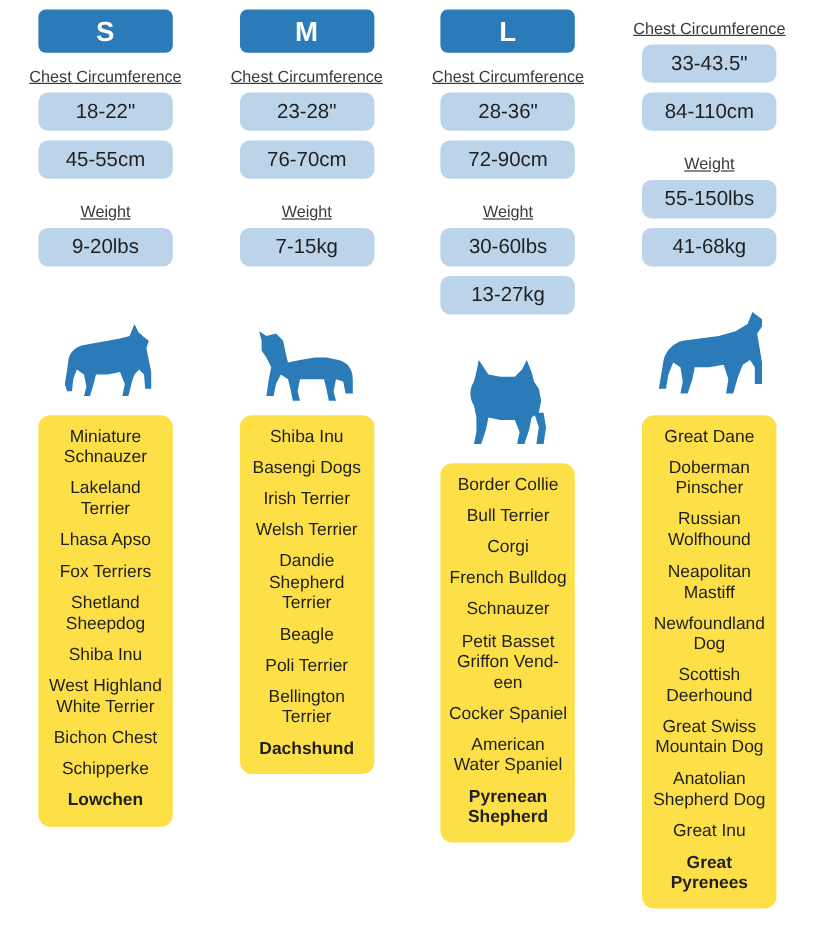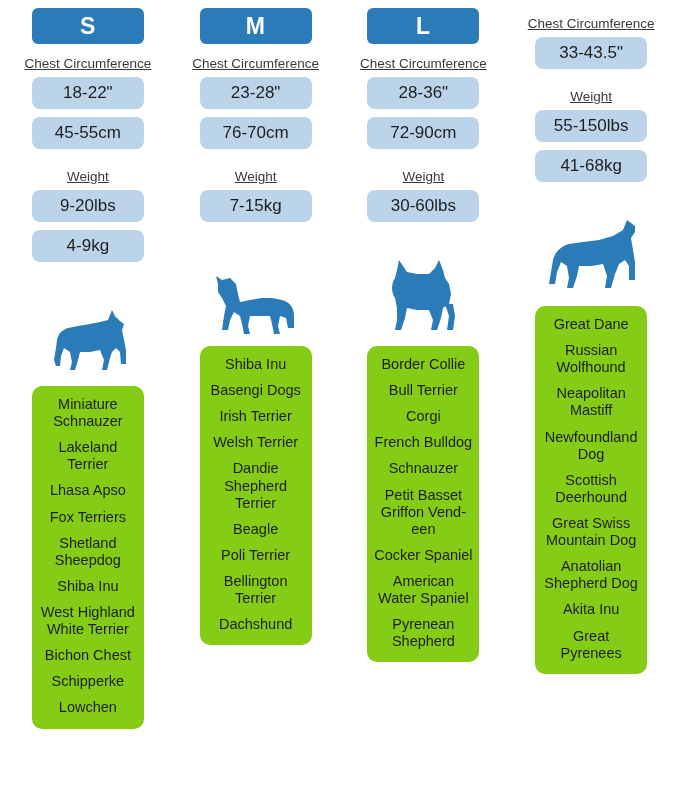--- a/index.html
+++ b/index.html
@@ -69,53 +69,53 @@
     align-items: flex-end;
     justify-content: center;
     margin-top: 14px;
     margin-bottom: 6px;
   }
   .silhouette svg {
     display: block;
   }
   .breeds {
     width: 112px;
-    background: #84cc16;
+    background: #fde047;
     border-radius: 10px;
     padding: 10px 6px 12px 6px;
     box-sizing: border-box;
     display: flex;
     flex-direction: column;
     align-items: center;
   }
   .breed {
     font-size: 14.5px;
     line-height: 1.18;
     color: #1f1f1f;
     text-align: center;
     margin-bottom: 9px;
     width: 100%;
   }
   .breed:last-child {
     margin-bottom: 0;
+    font-weight: bold;
   }
 </style>
 </head>
 <body>
 
 <div class="chart">
 
   <div class="col">
     <div class="size-header">S</div>
     <div class="field-label">Chest Circumference</div>
     <div class="pill">18-22"</div>
     <div class="pill">45-55cm</div>
     <div class="field-label">Weight</div>
     <div class="pill">9-20lbs</div>
-    <div class="pill">4-9kg</div>
     <div class="silhouette">
       <svg width="92" height="72" viewBox="0 0 92 72">
         <g fill="#2b7bb9">
           <path d="M74 10 L70 2 L66 12 L58 14 L48 16 L36 18 L26 20 C20 22 16 26 15 32 L14 40 L12 52 L14 58 L18 58 L19 48 L22 40 L28 44 L30 54 L28 62 L33 62 L36 52 L38 44 L48 44 L58 42 L62 52 L60 62 L65 62 L68 50 L70 44 L74 40 L78 44 L79 56 L84 56 L84 42 L82 32 L80 22 L82 16 Z"></path>
           <circle cx="72" cy="14" r="5"></circle>
         </g>
       </svg>
     </div>
     <div class="breeds">
       <div class="breed">Miniature Schnauzer</div>
@@ -158,20 +158,21 @@
     </div>
   </div>
 
   <div class="col">
     <div class="size-header">L</div>
     <div class="field-label">Chest Circumference</div>
     <div class="pill">28-36"</div>
     <div class="pill">72-90cm</div>
     <div class="field-label">Weight</div>
     <div class="pill">30-60lbs</div>
+    <div class="pill">13-27kg</div>
     <div class="silhouette">
       <svg width="100" height="80" viewBox="0 0 100 80">
         <g fill="#2b7bb9">
           <path d="M30 6 L26 0 L24 10 L22 18 C18 24 18 32 22 38 L24 48 L24 60 L22 70 L28 70 L32 58 L34 48 L44 50 L56 50 L60 60 L58 70 L64 70 L68 58 L70 48 L76 44 L78 34 L76 24 L72 18 L70 10 L66 0 L62 8 L56 14 L44 14 L34 12 Z"></path>
           <path d="M72 44 L76 56 L74 70 L80 70 L82 56 L80 44 Z"></path>
         </g>
       </svg>
     </div>
     <div class="breeds">
       <div class="breed">Border Collie</div>
@@ -182,36 +183,38 @@
       <div class="breed">Petit Basset Griffon Vend-een</div>
       <div class="breed">Cocker Spaniel</div>
       <div class="breed">American Water Spaniel</div>
       <div class="breed">Pyrenean Shepherd</div>
     </div>
   </div>
 
   <div class="col">
     <div class="field-label">Chest Circumference</div>
     <div class="pill">33-43.5"</div>
+    <div class="pill">84-110cm</div>
     <div class="field-label">Weight</div>
     <div class="pill">55-150lbs</div>
     <div class="pill">41-68kg</div>
     <div class="silhouette">
       <svg width="104" height="80" viewBox="0 0 104 80">
         <g fill="#2b7bb9">
           <path d="M96 6 L88 0 L84 10 L74 16 L60 20 L44 22 L30 24 C22 26 16 32 14 40 L12 52 L10 64 L16 64 L18 52 L22 42 L28 46 L30 58 L28 68 L34 68 L38 56 L40 46 L52 46 L64 44 L68 56 L66 68 L72 68 L76 54 L80 44 L86 40 L90 46 L90 60 L96 60 L96 42 L94 30 L92 18 L96 12 Z"></path>
         </g>
       </svg>
     </div>
     <div class="breeds">
       <div class="breed">Great Dane</div>
+      <div class="breed">Doberman Pinscher</div>
       <div class="breed">Russian Wolfhound</div>
       <div class="breed">Neapolitan Mastiff</div>
       <div class="breed">Newfoundland Dog</div>
       <div class="breed">Scottish Deerhound</div>
       <div class="breed">Great Swiss Mountain Dog</div>
       <div class="breed">Anatolian Shepherd Dog</div>
-      <div class="breed">Akita Inu</div>
+      <div class="breed">Great Inu</div>
       <div class="breed">Great Pyrenees</div>
     </div>
   </div>
 
 </div>
 
 </body></html>

